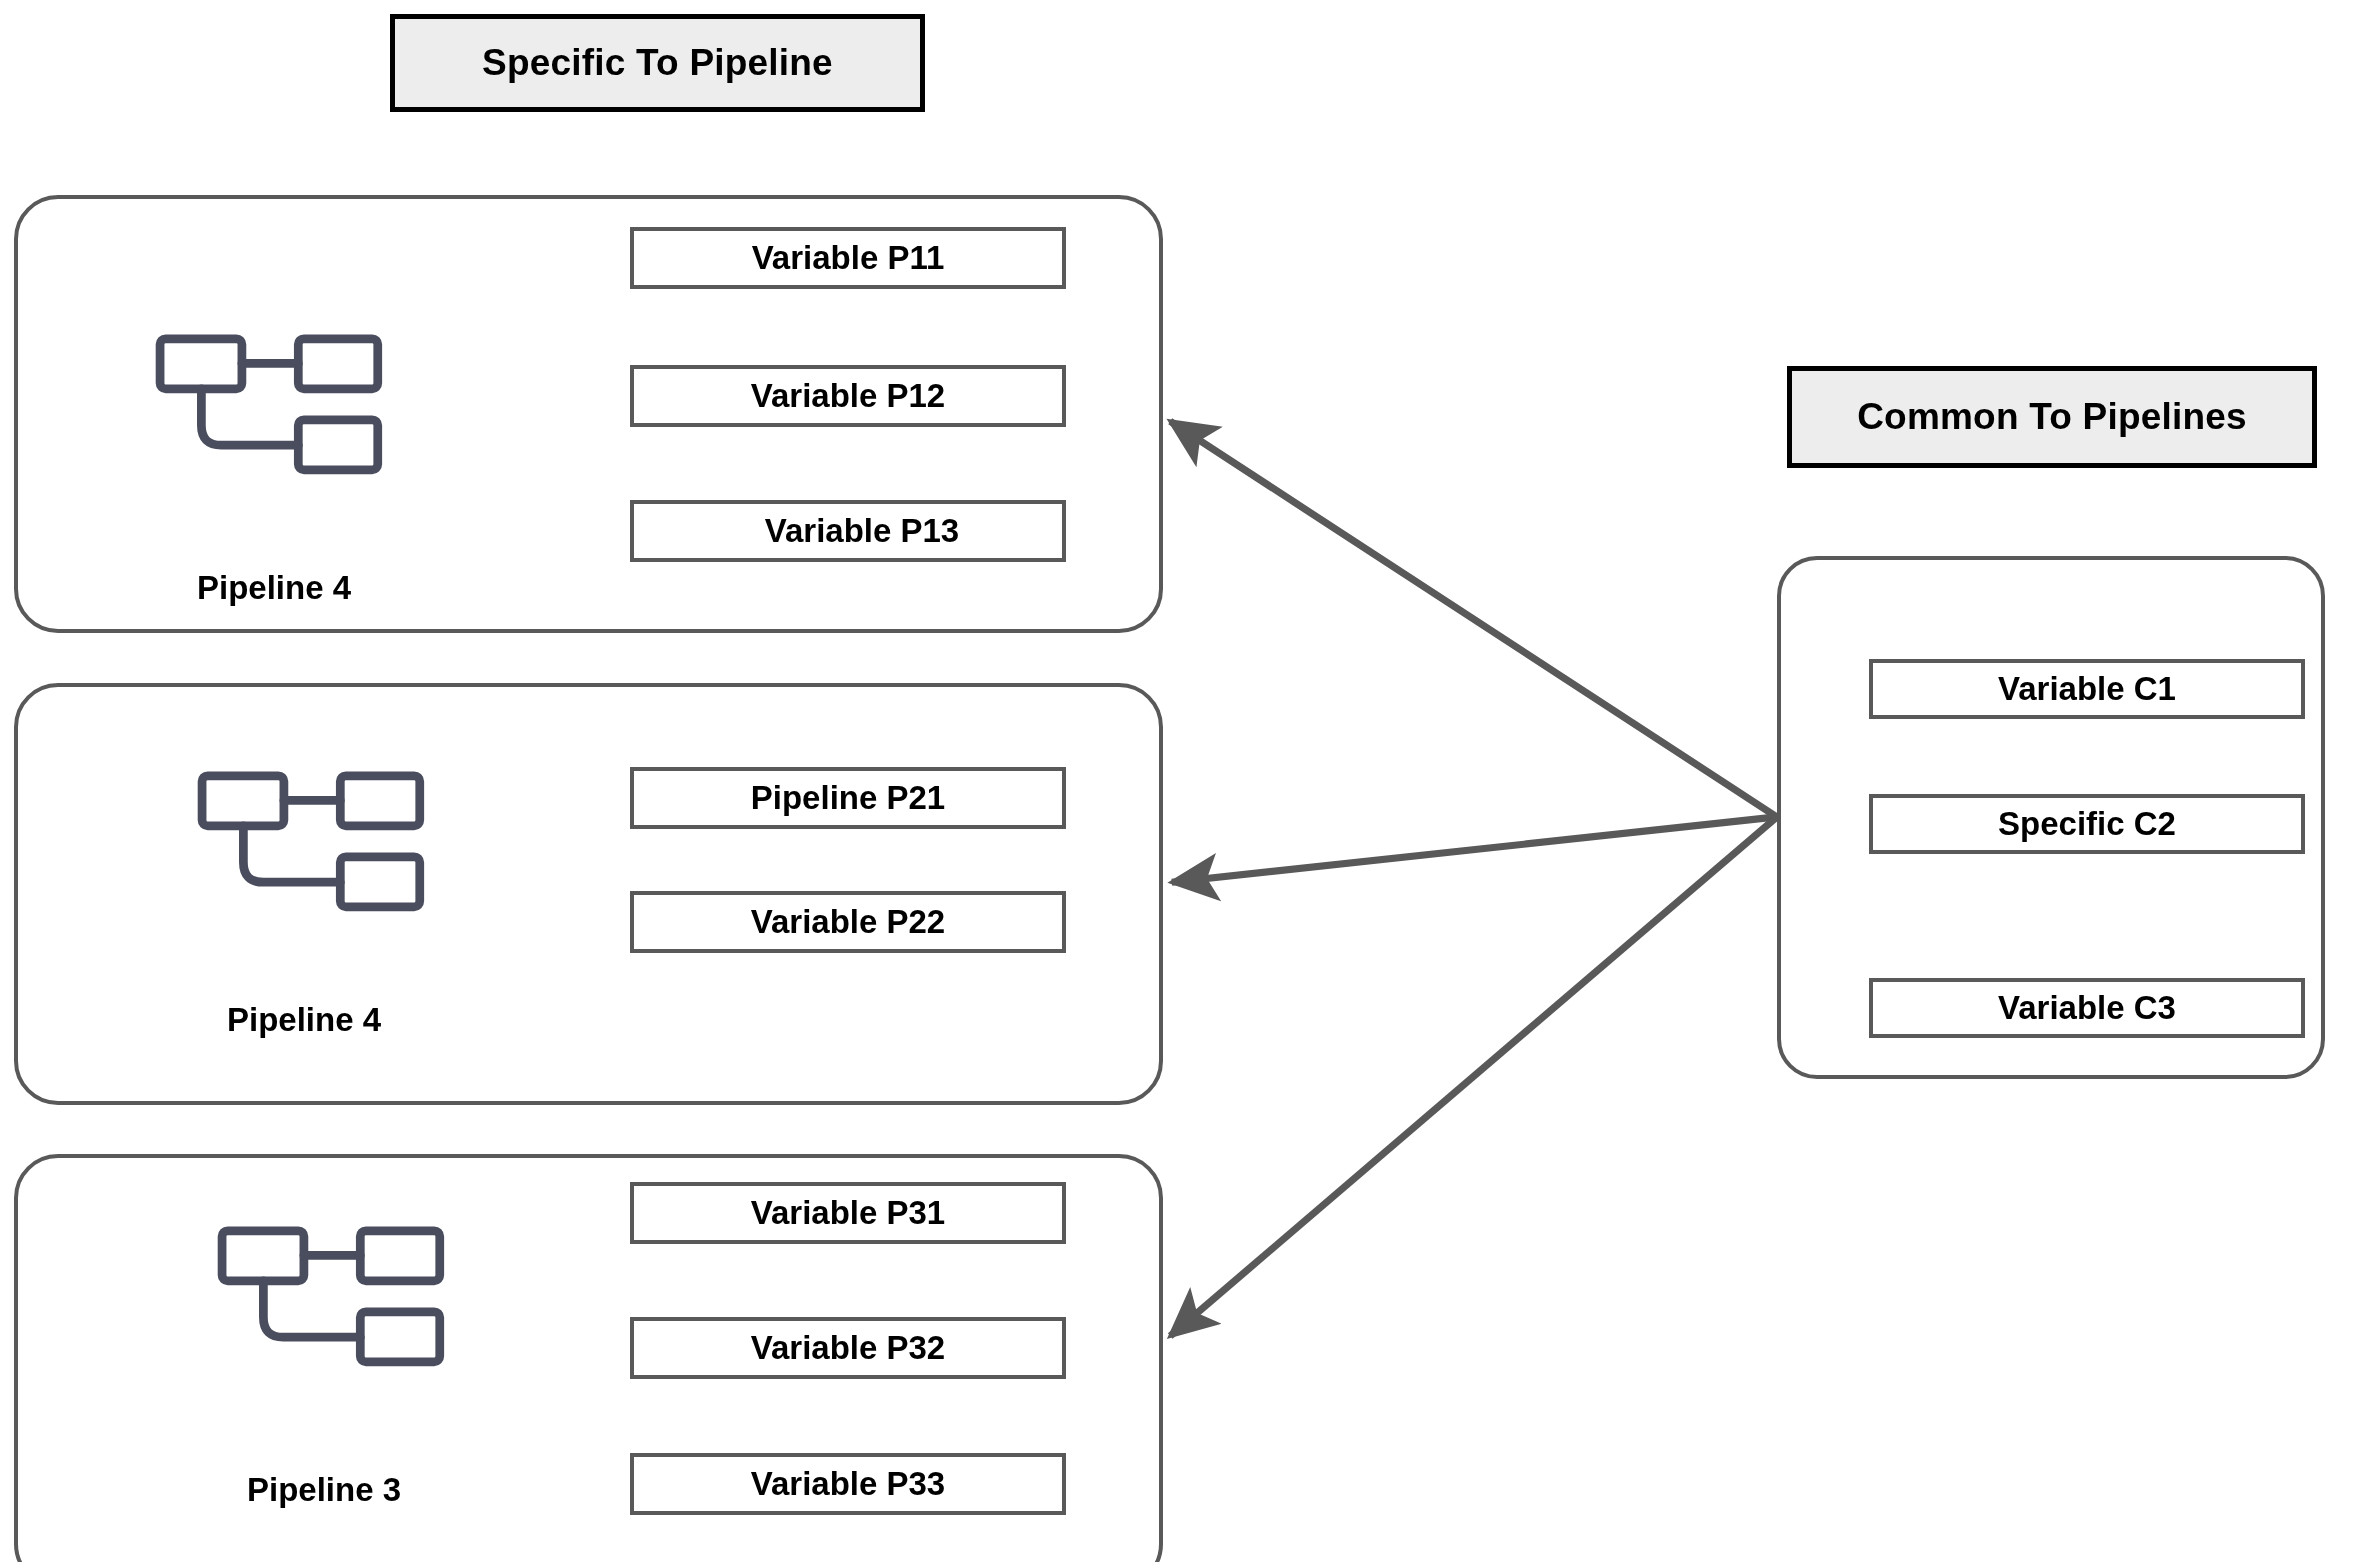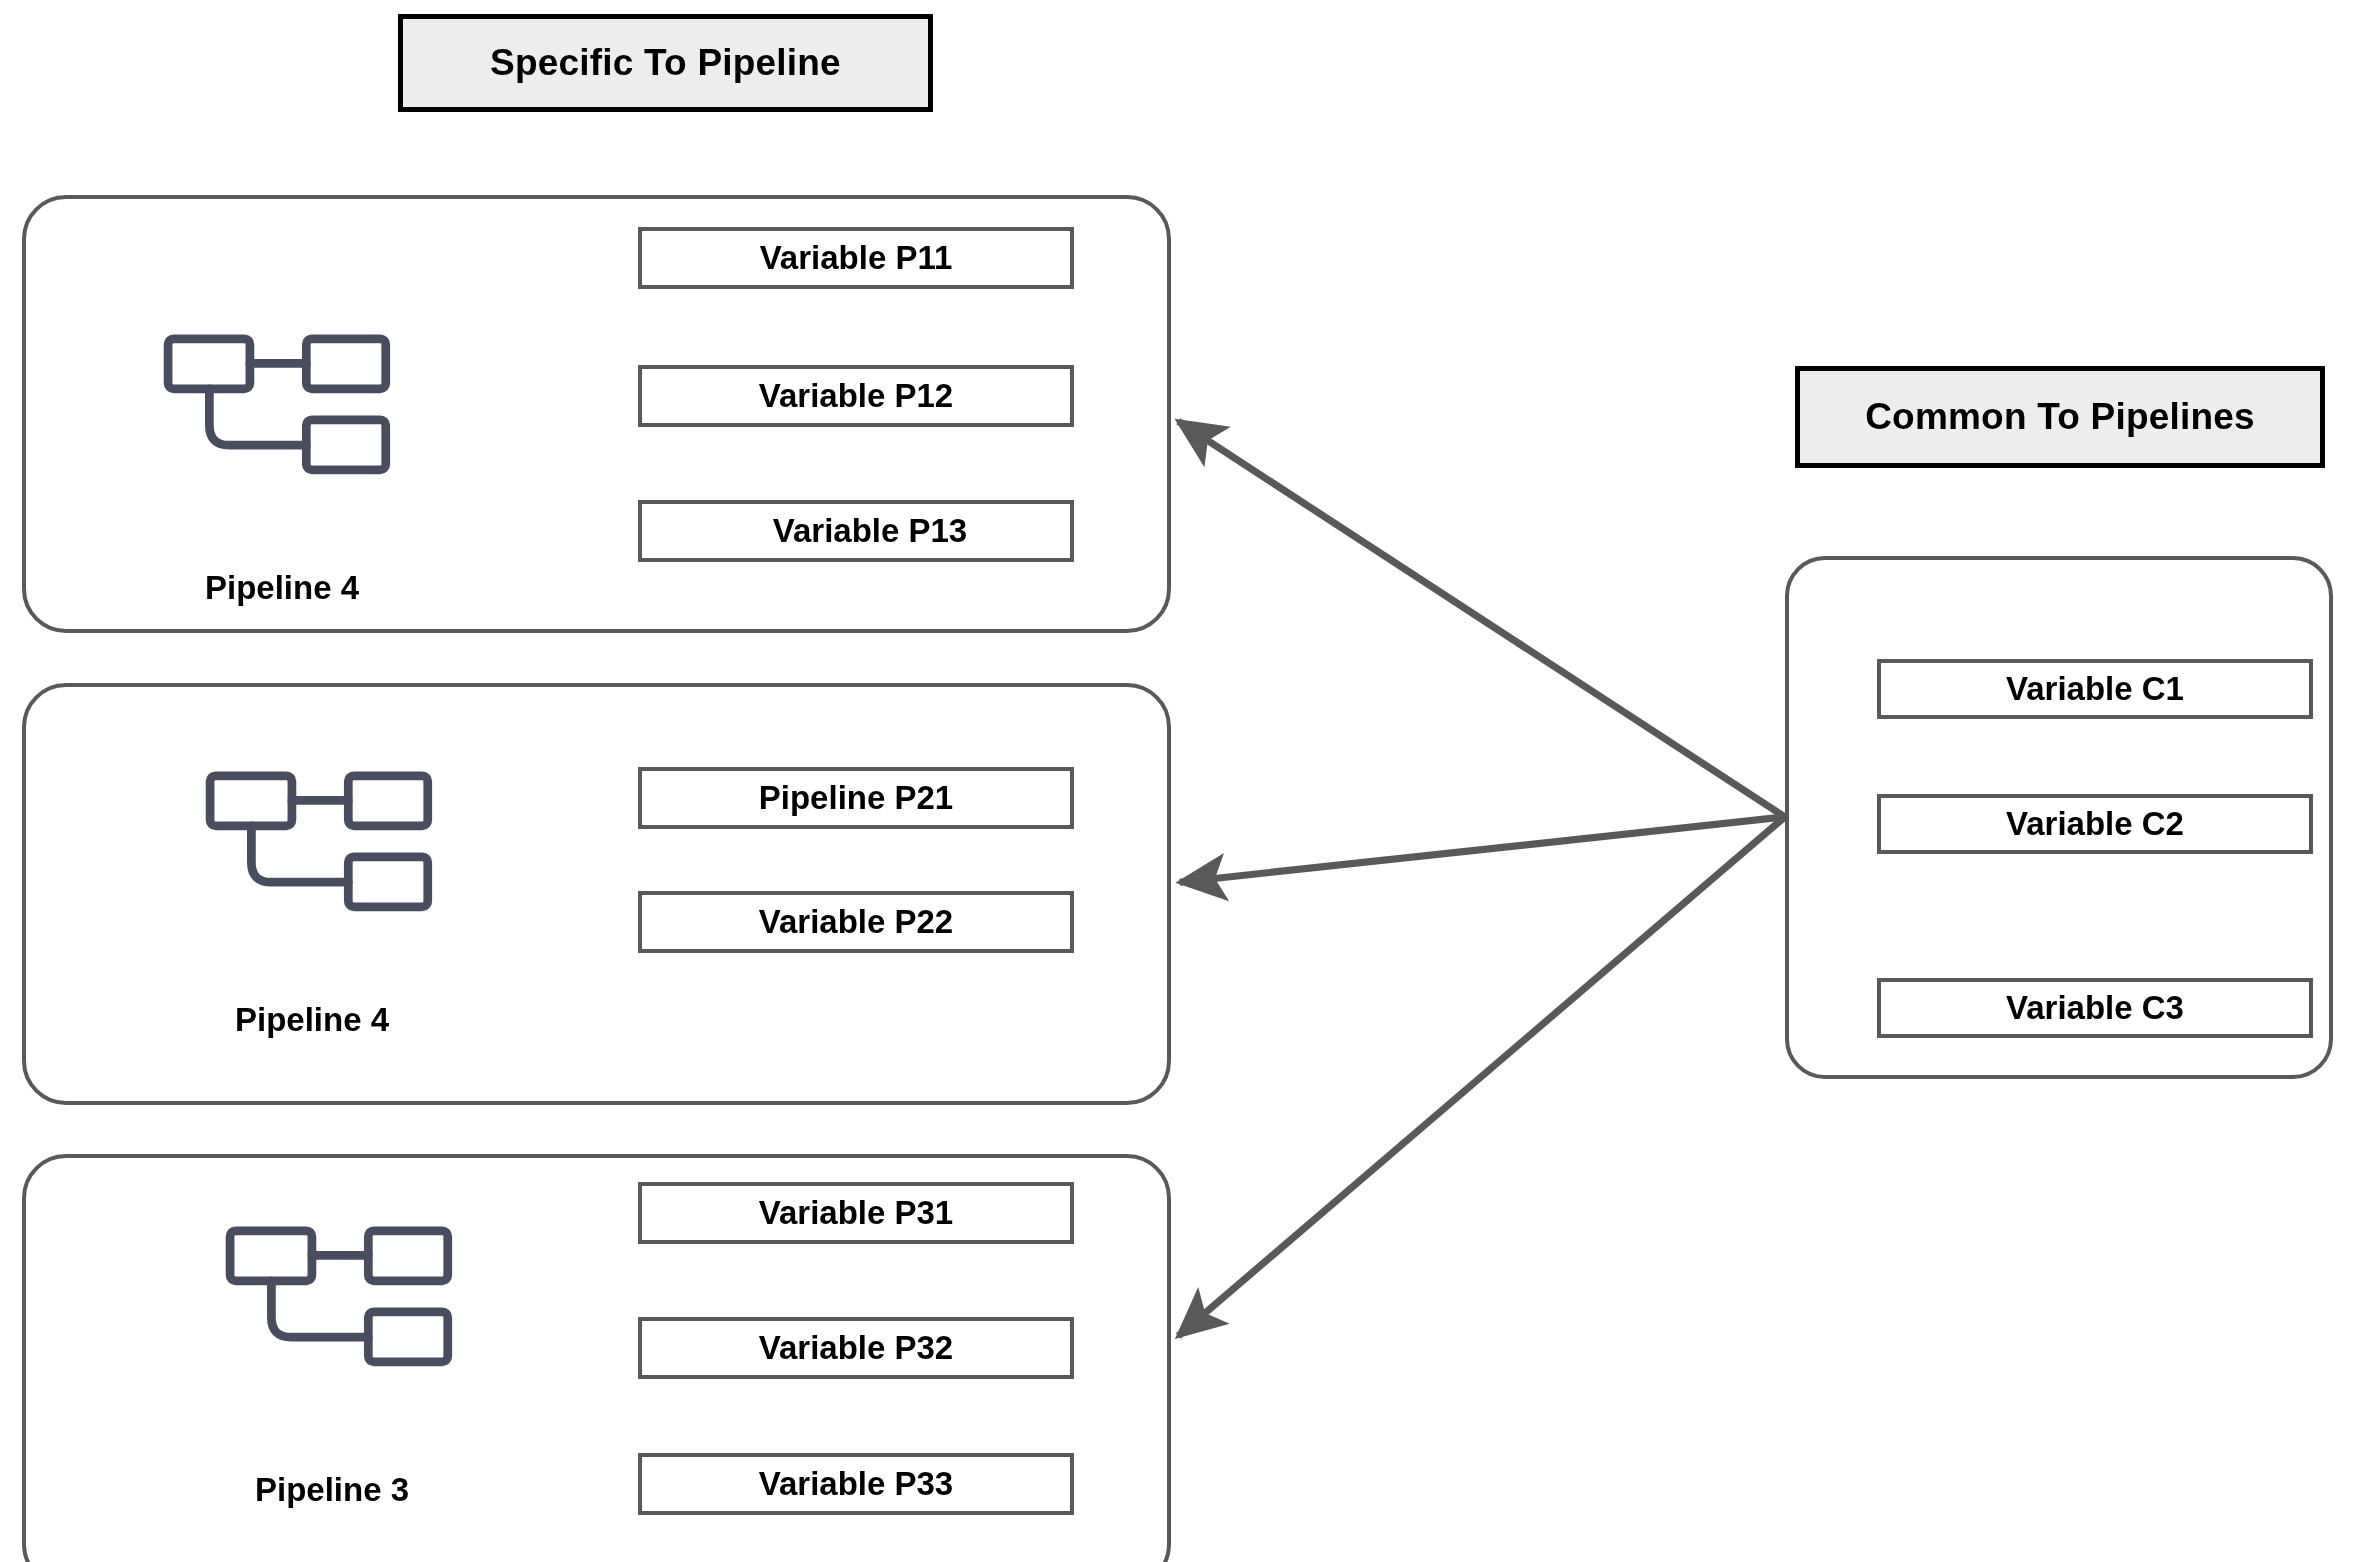--- a/index.html
+++ b/index.html
@@ -1,19 +1,19 @@
 <!DOCTYPE html>
 <html style="font-size:12.7px"><head>
 <meta charset="utf-8">
 <style>
   html,body{margin:0;padding:0;background:#ffffff;}
   body{width:2354px;height:1563px;position:relative;overflow:hidden;
        font-family:"Liberation Sans",sans-serif;}
 
-  .stage{position:absolute;left:8px;top:0;width:2040px;height:1563px;border-radius:9px;}
+  .stage{position:absolute;left:0;top:0;width:2040px;height:1563px;border-radius:9px;}
 
   
   .banner{
     position:absolute;
     background:#ededed;
     border:5.6px solid #000000;
     display:flex;align-items:center;justify-content:center;
     box-sizing:border-box;
     font-weight:bold;
     color:#000000;
@@ -129,21 +129,21 @@
 
   <div class="pipe-label" style="left:247px;top:1471px;">Pipeline 3</div>
 
   <div class="var-box var-p" style="top:1182px;">Variable P31</div>
   <div class="var-box var-p" style="top:1317px;text-align:center;">Variable P32</div>
   <div class="var-box var-p" style="top:1453px;">Variable P33</div>
 
   <div id="panel-common"></div>
 
   <div class="var-box var-c" style="top:659px;">Variable C1</div>
-  <div class="var-box var-c" style="top:794px;">Variable C2</div>
+  <div class="var-box var-c" style="top:794px;">Specific C2</div>
   <div class="var-box var-c" style="top:930px;margin-top:48px;">Variable C3</div>
 
   <svg id="arrow-layer" viewBox="0 0 2957 1963">
     <defs>
       <marker id="ah" viewBox="0 0 12 12" refX="10.5" refY="6" markerWidth="7.5" markerHeight="7.5" orient="auto-start-reverse" markerUnits="strokeWidth">
         <path d="M 0 0.6 L 11.5 6 L 0 11.4 L 2.6 6 Z" fill="#595959"></path>
       </marker>
     </defs>
 
     <g stroke="#595959" stroke-width="9" fill="none">

